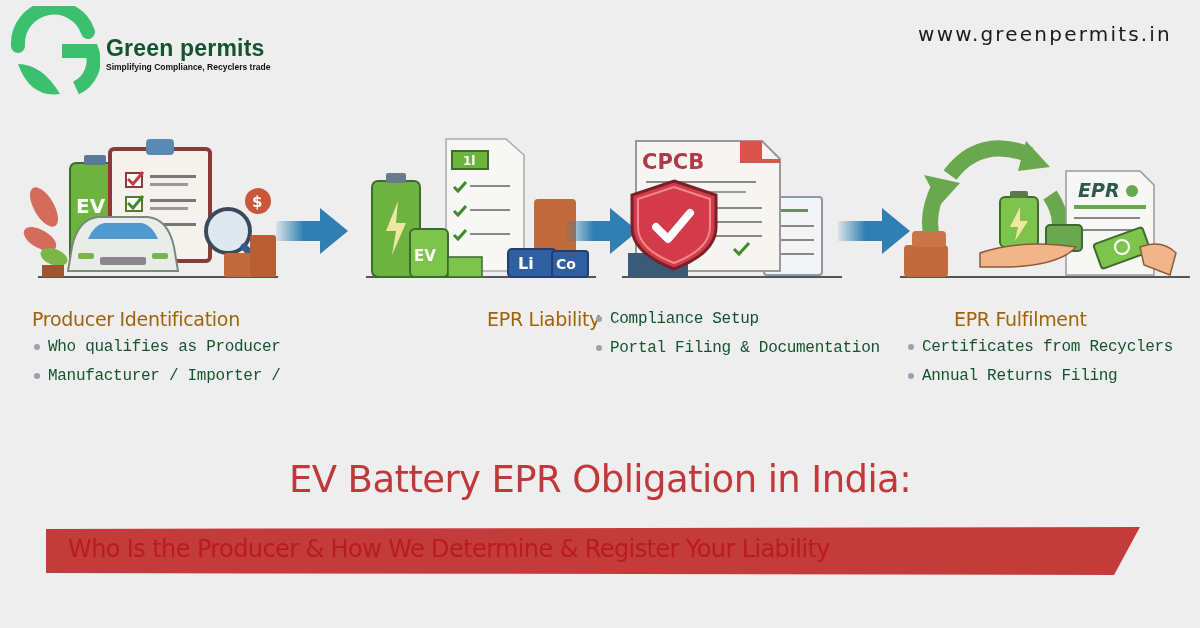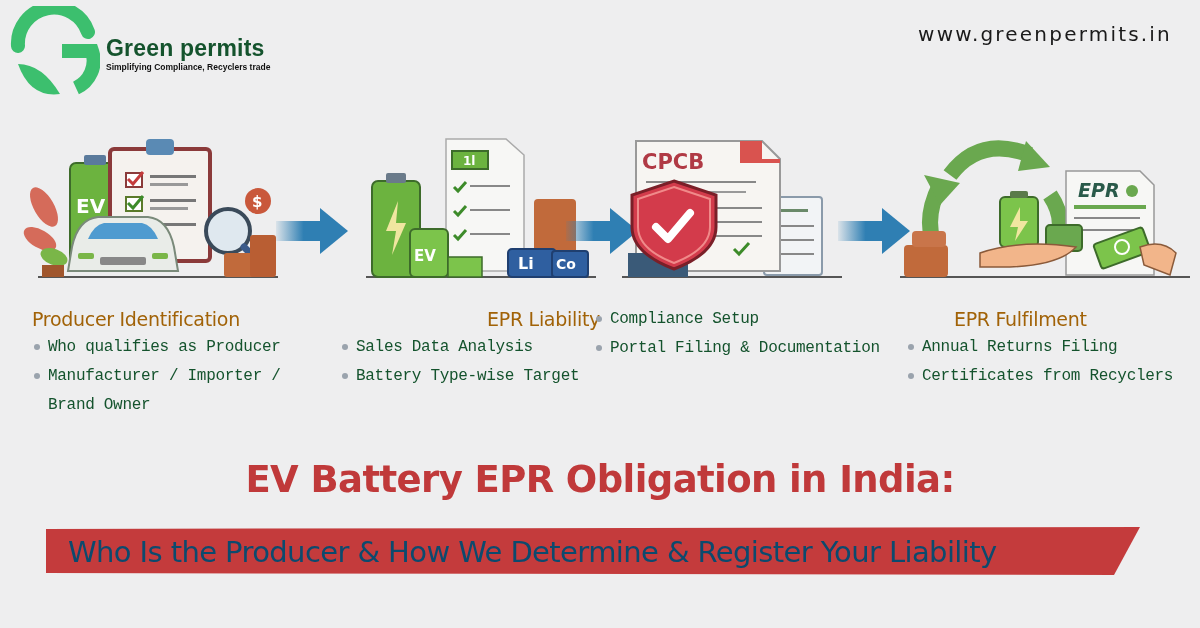--- a/index.html
+++ b/index.html
@@ -36,30 +36,30 @@
     position: relative; padding-left: 16px; letter-spacing: -0.3px;
   }
   .bullet {
     position: absolute; left: 2px; top: 7px; width: 6px; height: 6px;
     border-radius: 50%; background: #9aa3ad;
   }
 
   .headline {
     position: absolute; left: 0; width: 1200px; top: 458px; text-align: center;
     font-family: "DejaVu Sans", sans-serif;
-    font-size: 37px; font-weight: 700; color: #c0393a; letter-spacing: -0.6px;
+    font-size: 37px; font-weight: 400; color: #c0393a; letter-spacing: -0.6px;
   }
   .banner {
     position: absolute; left: 46px; top: 527px; width: 1094px; height: 48px;
   }
   .banner svg { position: absolute; left: 0; top: 0; }
   .banner-text {
     position: absolute; left: 22px; top: 8px;
     font-family: "DejaVu Sans", sans-serif;
-    font-size: 29px; color: #0c4a6e; letter-spacing: -0.6px; white-space: nowrap;
+    font-size: 24px; color: #b91c1c; letter-spacing: -0.6px; white-space: nowrap;
   }
 </style>
 </head>
 <body>
 
 <div class="logo">
   <svg width="92" height="92" viewBox="0 0 92 92">
     <path d="M10 40 A36 36 0 0 1 80 26" fill="none" stroke="#3cbf6e" stroke-width="14" stroke-linecap="round"></path>
     <path d="M54 45 L84 45 A30 30 0 0 1 68 82" fill="none" stroke="#3cbf6e" stroke-width="14"></path>
     <path d="M10 58 Q34 58 52 88 Q22 92 10 58 Z" fill="#3cbf6e"></path>
@@ -234,46 +234,41 @@
     <rect x="4" y="110" width="44" height="32" rx="4" fill="#c16a3b"></rect>
     <rect x="12" y="96" width="34" height="16" rx="4" fill="#c9754a"></rect>
   </svg>
 </div>
 
 <div class="step-text" style="left:32px;width:280px;">
   <div class="step-title">Producer Identification</div>
   <ul class="step-list">
     <li><span class="bullet"></span><span>Who qualifies as Producer</span></li>
     <li style="margin-bottom:8px"><span class="bullet"></span><span>Manufacturer / Importer /</span></li>
-    <li><span>Brand Owner</span></li>
   </ul>
 </div>
 
 <div class="step-text" style="left:340px;width:260px;">
   <div class="step-title" style="padding-left:14px;text-align:right;">
     <div>EPR Liability</div>
   </div>
-  <ul class="step-list">
-    <li><span class="bullet"></span><span>Sales Data Analysis</span></li>
-    <li><span class="bullet"></span><span>Battery Type-wise Target</span></li>
-  </ul>
 </div>
 
 <div class="step-text" style="left:594px;width:300px;">
   <ul class="step-list">
     <li><span class="bullet"></span><span>Compliance Setup</span></li>
     <li><span class="bullet"></span><span>Portal Filing &amp; Documentation</span></li>
   </ul>
 </div>
 
 <div class="step-text" style="left:906px;width:290px;">
   <div class="step-title" style="padding-left:48px;">EPR Fulfilment</div>
   <ul class="step-list">
+    <li><span class="bullet"></span><span>Certificates from Recyclers</span></li>
     <li><span class="bullet"></span><span>Annual Returns Filing</span></li>
-    <li><span class="bullet"></span><span>Certificates from Recyclers</span></li>
   </ul>
 </div>
 
 <div class="headline">EV Battery EPR Obligation in India:</div>
 
 <div class="banner">
   <svg width="1094" height="48" viewBox="0 0 1094 48">
     <polygon points="0,2 1094,0 1068,48 0,46" fill="#c43b3c"></polygon>
   </svg>
   <div class="banner-text">Who Is the Producer &amp; How We Determine &amp; Register Your Liability</div>

